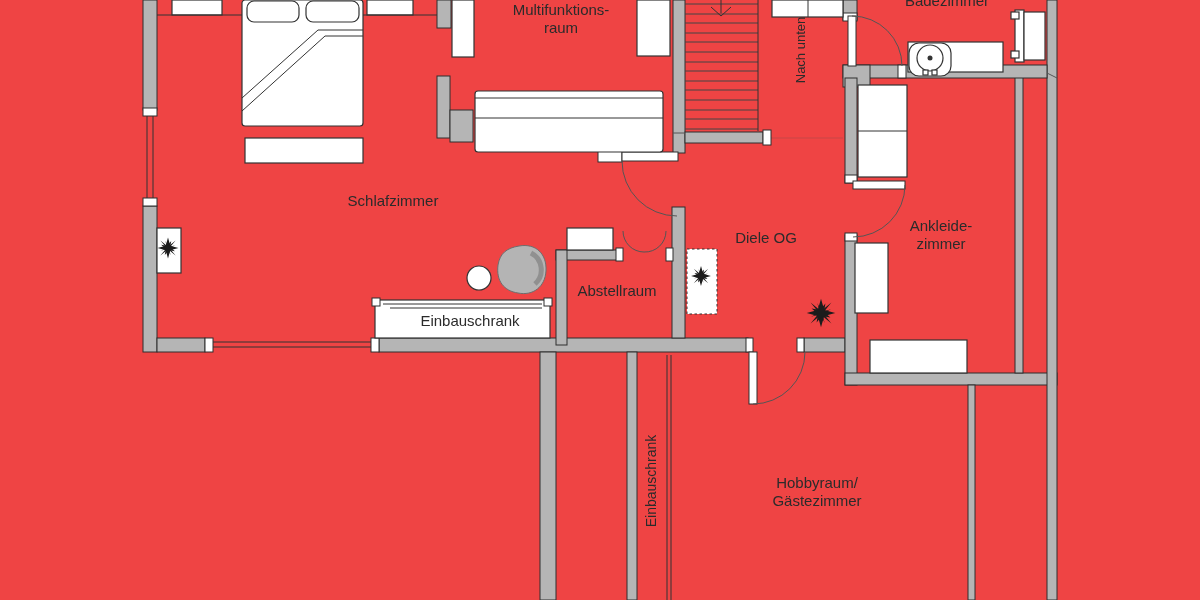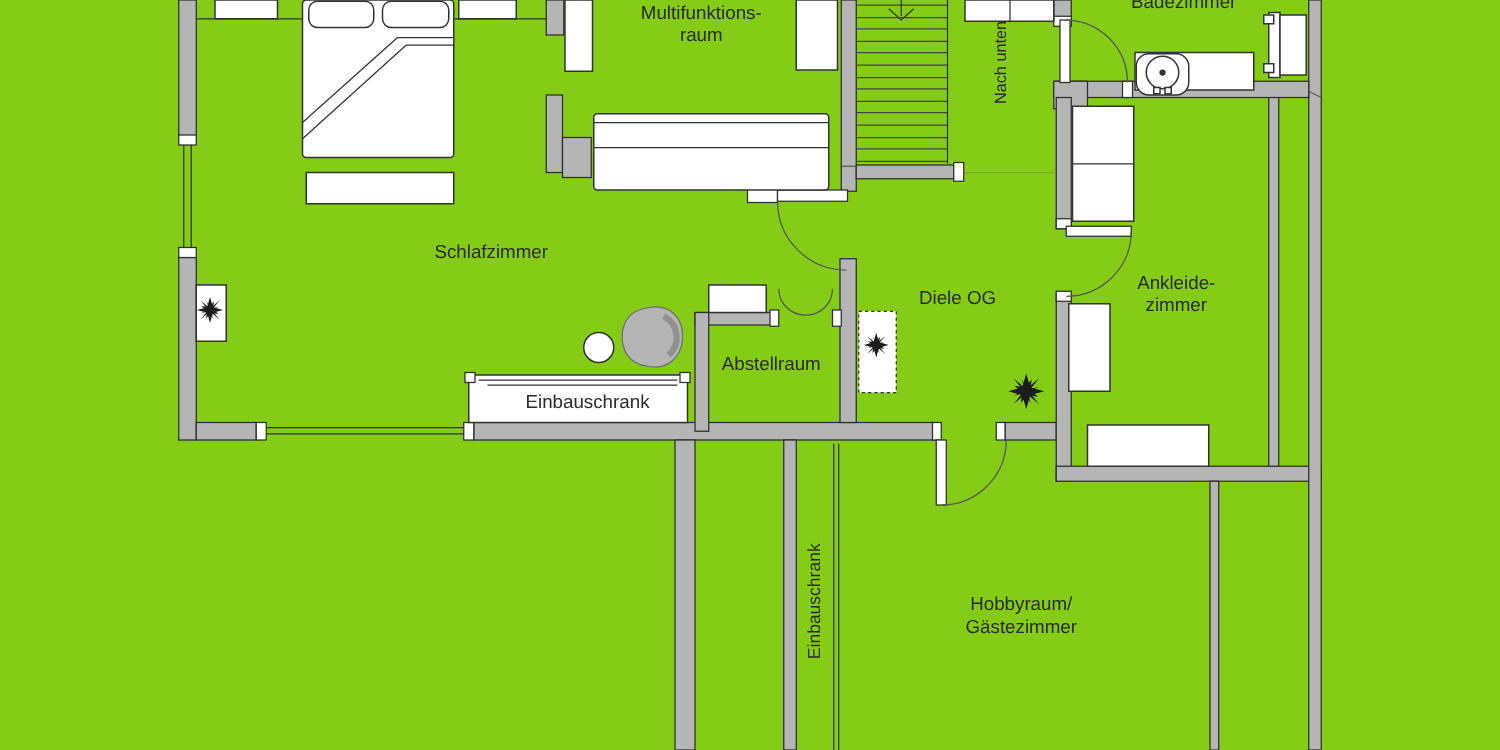--- a/index.html
+++ b/index.html
@@ -1,16 +1,16 @@
 <!DOCTYPE html>
 <html><head>
 <meta charset="utf-8">
 <style>
   html,body{margin:0;padding:0;background:#fff;width:1200px;height:600px;overflow:hidden;}
-  .stage{position:relative;width:1200px;height:600px;background:#84cc16;}
+  .stage{position:relative;width:1200px;height:600px;background:#ef4444;}
   svg{display:block;}
   .wall{fill:#b5b5b5;stroke:#2e2e2e;stroke-width:1;}
   .cap{fill:#ffffff;stroke:#2e2e2e;stroke-width:1;}
   .furn{fill:#ffffff;stroke:#333333;stroke-width:1.2;}
   .thin{stroke:#333333;stroke-width:1;fill:none;}
   .thin2{stroke:#555555;stroke-width:1;fill:none;}
   .arc{stroke:#555555;stroke-width:1;fill:none;}
   .tread{stroke:#444444;stroke-width:1;fill:none;}
   .lbl{font-family:"Liberation Sans","DejaVu Sans",sans-serif;font-size:15px;fill:#2b2b2b;text-anchor:middle;}
   .lbl-sm{font-family:"Liberation Sans","DejaVu Sans",sans-serif;font-size:13px;fill:#2b2b2b;text-anchor:middle;}

